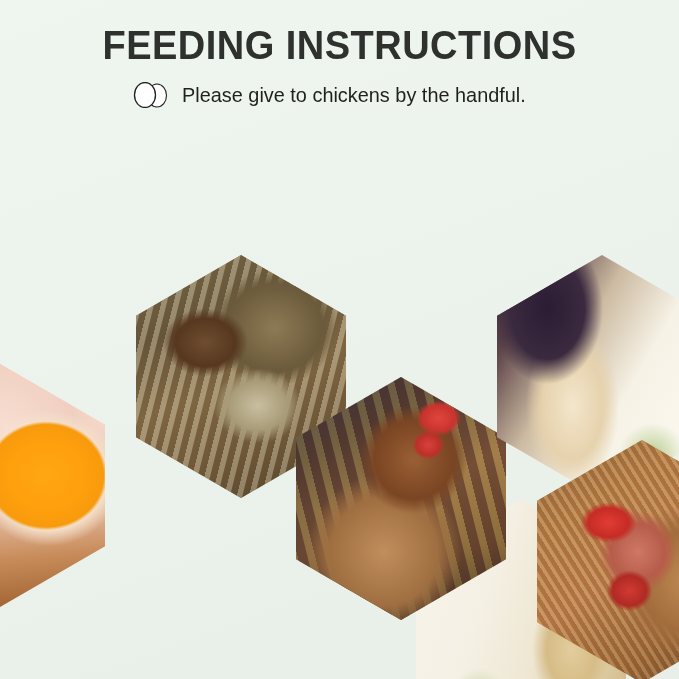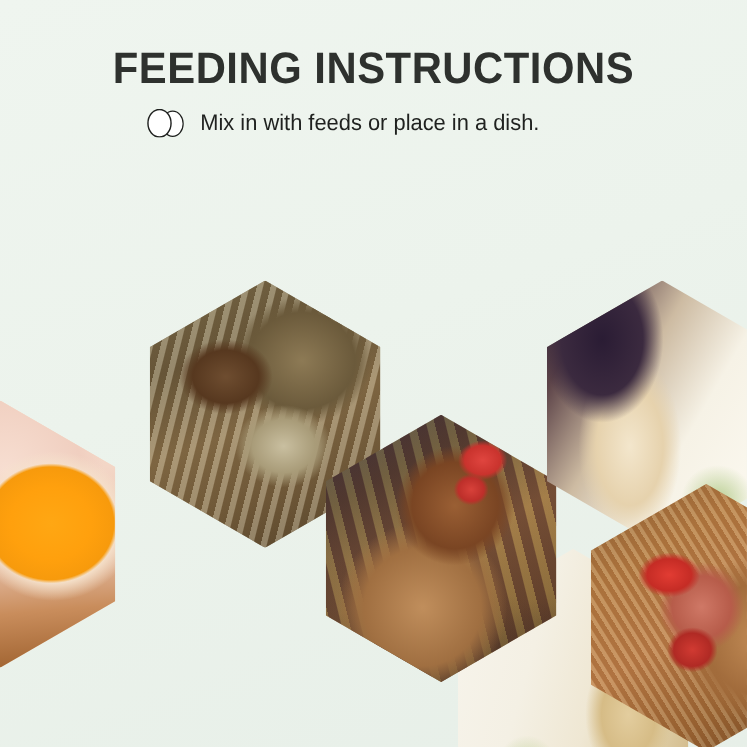--- a/index.html
+++ b/index.html
@@ -22,21 +22,21 @@
     background: linear-gradient(160deg, #eff5ef 0%, #ecf3ec 45%, #e7efe8 100%);
     overflow: hidden;
   }
 
   
   .text-block {
     position: absolute;
     left: 0;
     top: 0;
     width: 679px;
-    padding-top: 40px;
+    padding-top: 23px;
     z-index: 5;
   }
 
   .poster-title {
     text-align: center;
     font-family: "Liberation Sans", sans-serif;
     font-size: 40px;
     font-weight: 700;
     letter-spacing: 0.5px;
     color: #2e312e;
@@ -215,29 +215,29 @@
     </div>
 
   </div>
 
   <div class="text-block">
 
     <h1 class="poster-title">FEEDING INSTRUCTIONS</h1>
 
     <ul class="instruction-list">
 
-
-
       <li class="instruction-item">
         <span class="egg-bullet">
           <svg viewBox="0 0 44 26" width="44" height="26" aria-hidden="true">
             <ellipse cx="27" cy="13.5" rx="9.5" ry="11.5" fill="#ffffff" stroke="#1f211f" stroke-width="1.1"></ellipse>
             <ellipse cx="15" cy="13" rx="10.5" ry="12.5" fill="#ffffff" stroke="#1f211f" stroke-width="1.3"></ellipse>
           </svg>
         </span>
-        <span class="instruction-text">Mix in with feeds or place in a dish.</span>
+        <span class="instruction-text">Please give to chickens by the handful.</span>
       </li>
+
+
 
 
     </ul>
   </div>
 
 </div>
 
 </body></html>

